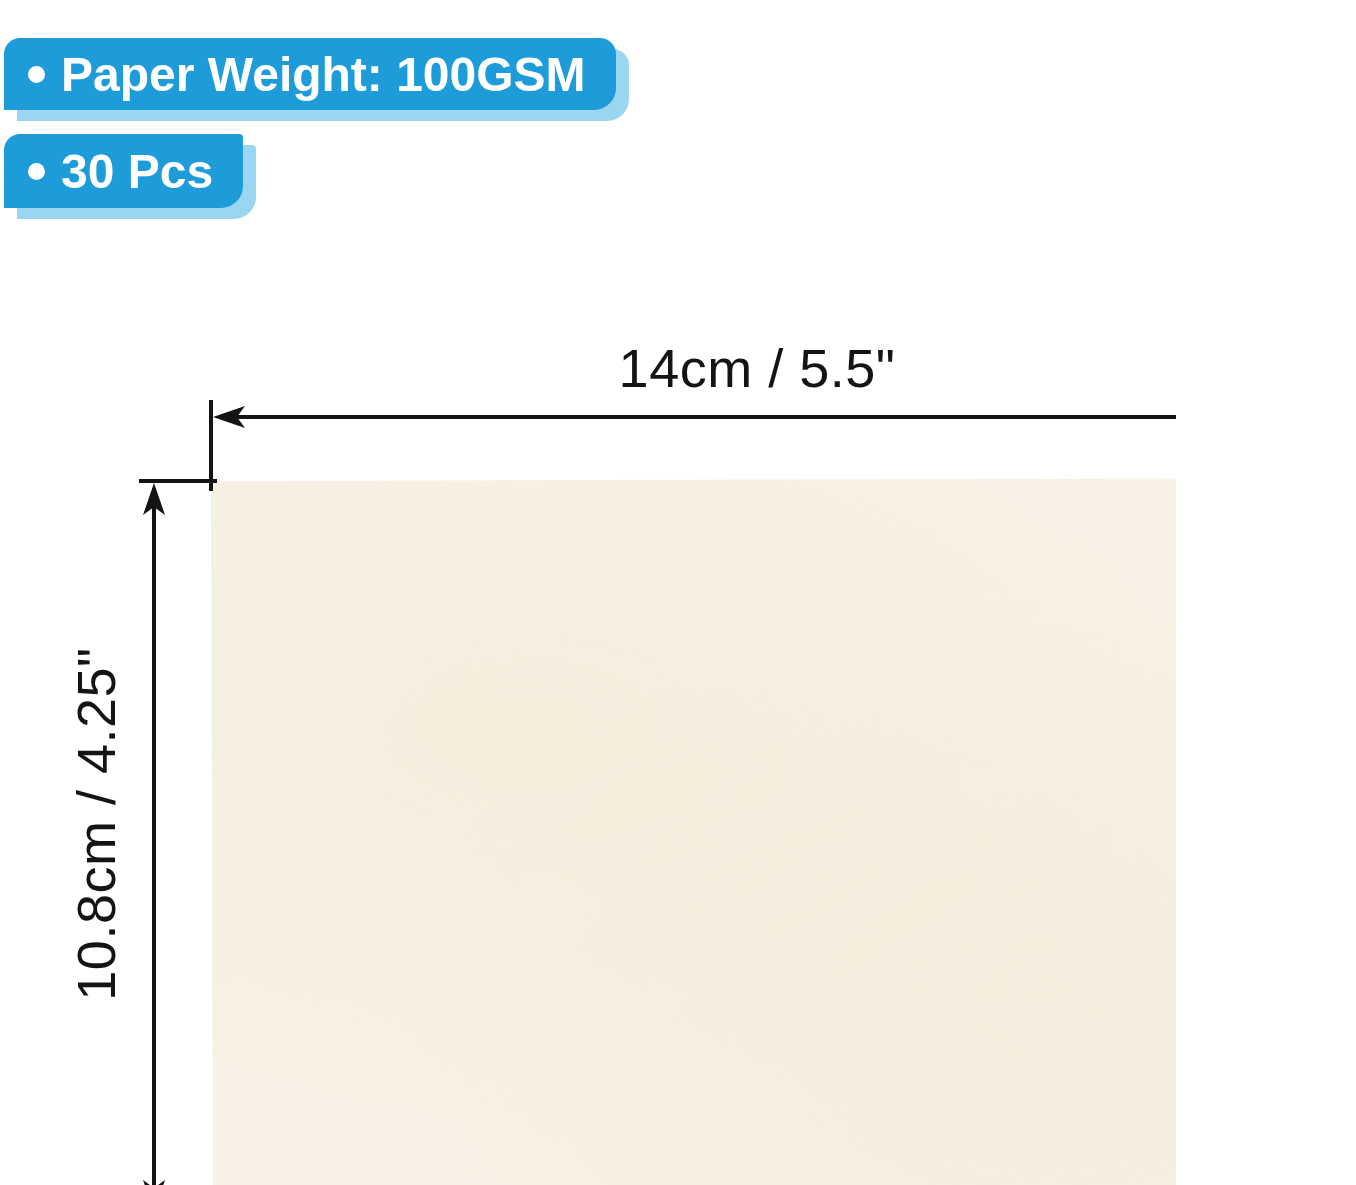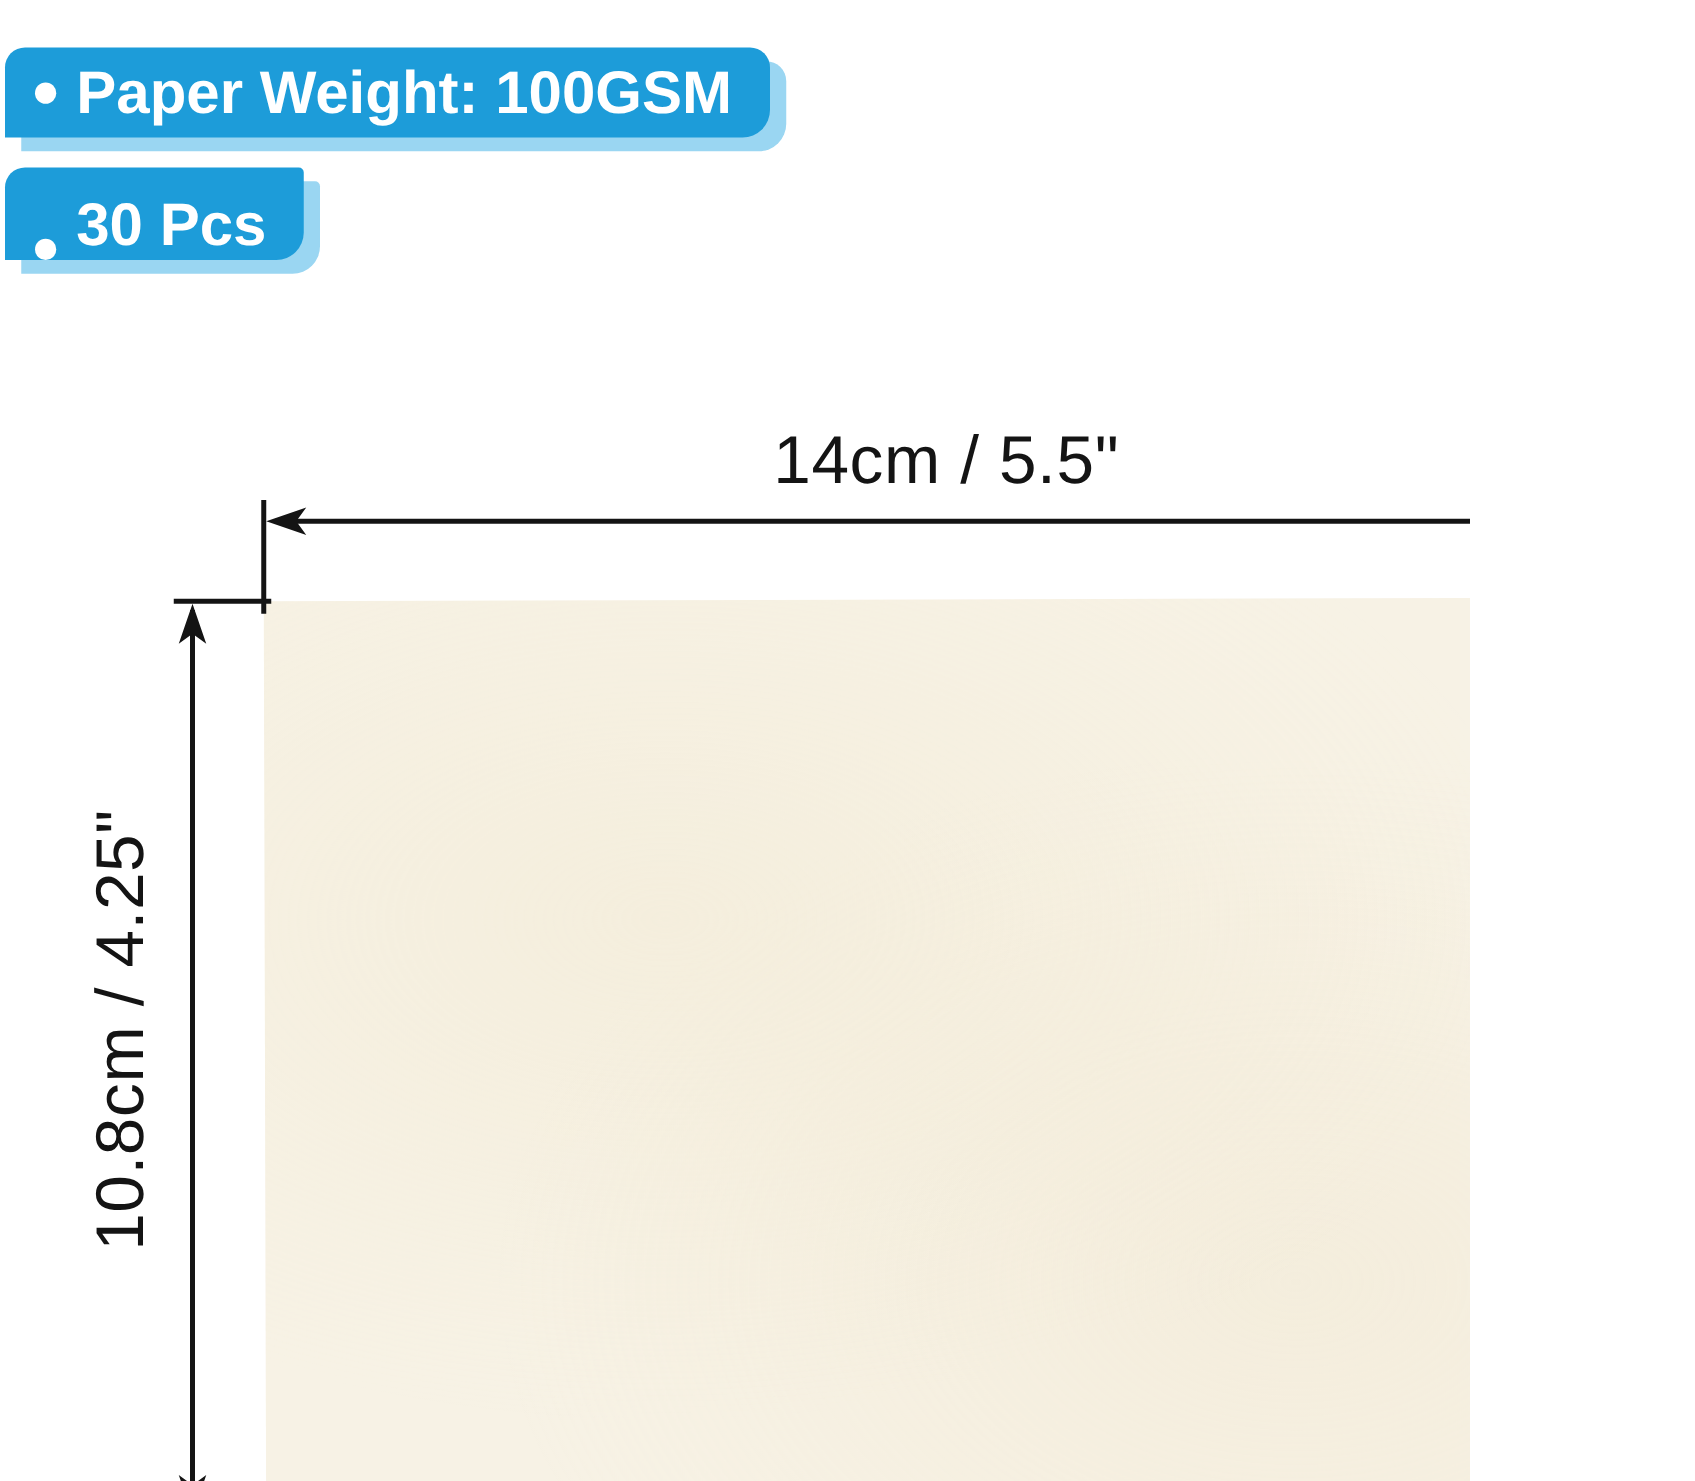--- a/index.html
+++ b/index.html
@@ -27,21 +27,20 @@
     box-shadow:13px 11px 0 var(--badge-shadow-blue,#9AD6F2);
   }
   .badge-weight{
     left:4px;top:6px;
     border-radius:16px 16px 22px 0;
   }
   .badge-pieces{
     left:4px;top:102px;
     height:74px;
     border-radius:16px 4px 22px 0;
-    align-items:flex-end;
   }
   .dot{
     width:17px;height:17px;
     border-radius:50%;
     background:var(--text-white,#fff);
     margin-right:16px;
     flex:0 0 auto;
   }
 
   

